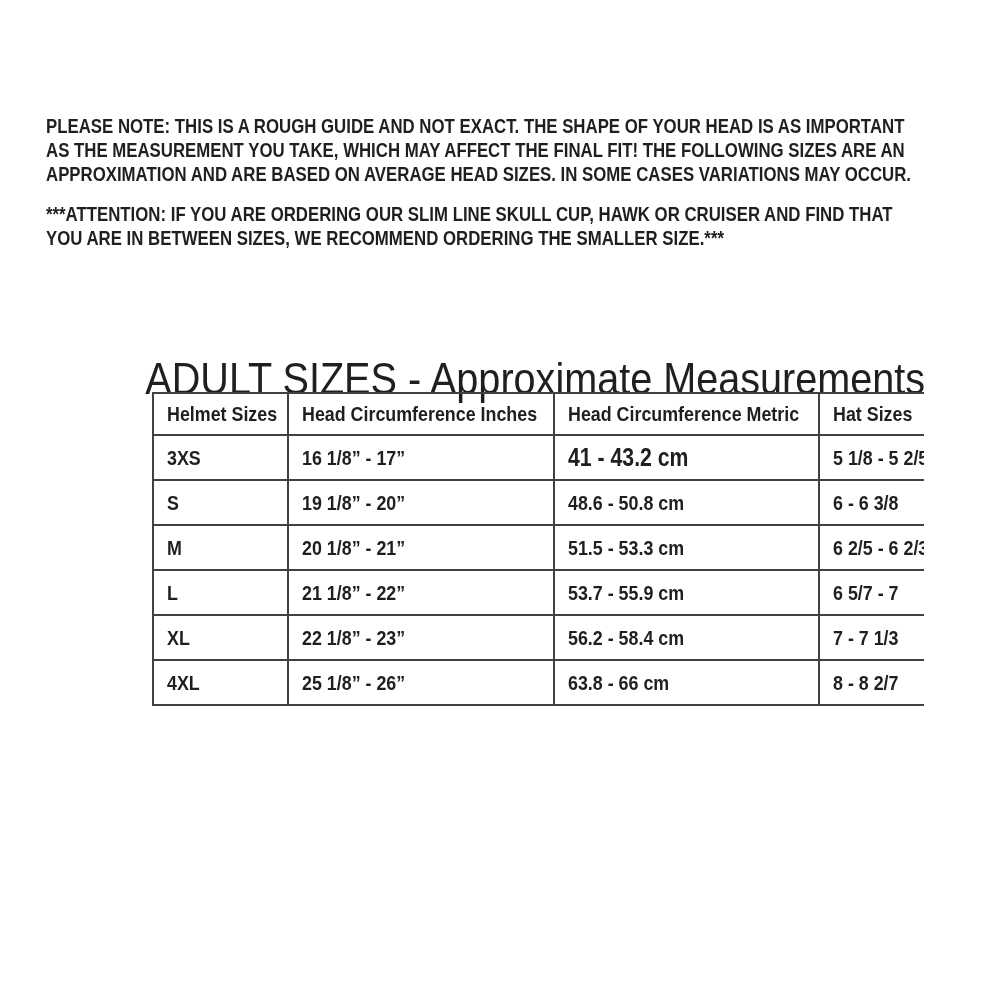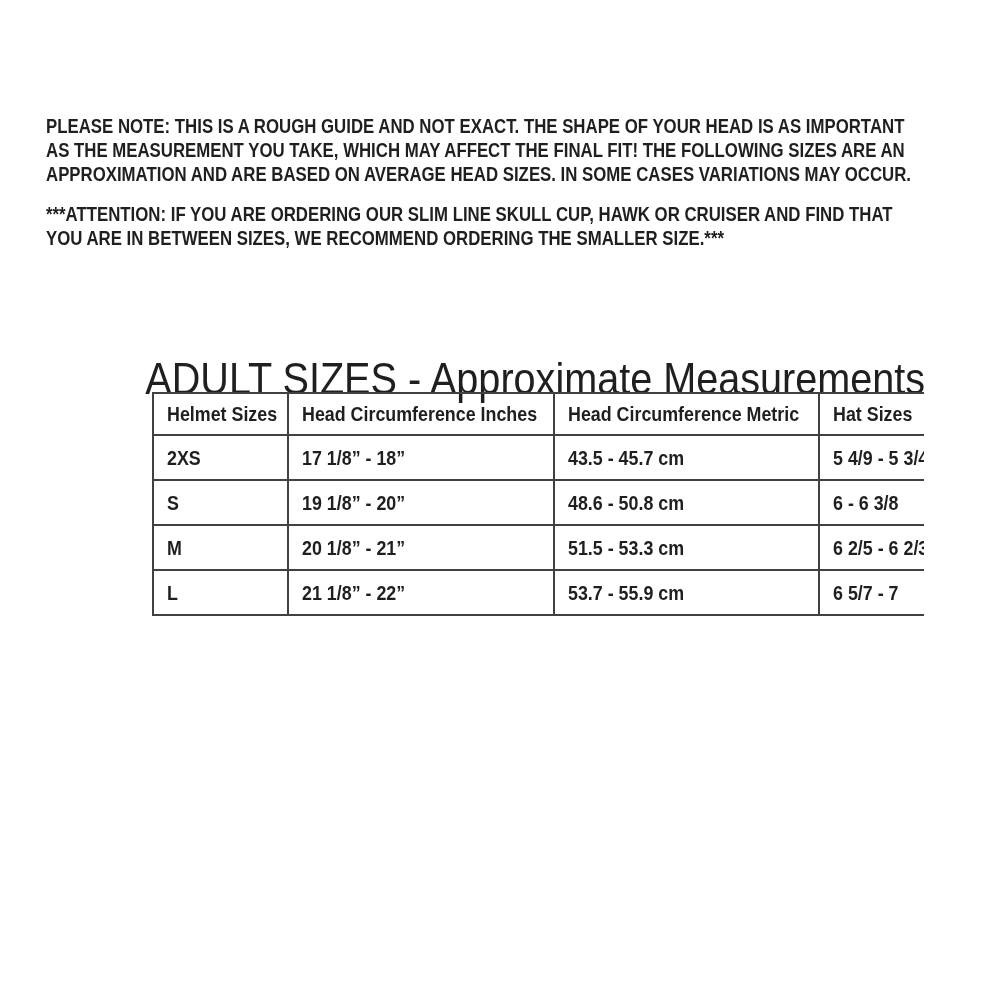--- a/index.html
+++ b/index.html
@@ -121,39 +121,51 @@
     <thead>
       <tr>
         <th><span class="cx">Helmet Sizes</span></th>
         <th><span class="cx">Head Circumference Inches</span></th>
         <th><span class="cx">Head Circumference Metric</span></th>
         <th><span class="cx">Hat Sizes</span></th>
       </tr>
     </thead>
     <tbody>
       <tr>
-        <td><span class="cx">2XS</span></td>
-        <td><span class="cx">17 1/8” - 18”</span></td>
-        <td><span class="cx">43.5 - 45.7 cm</span></td>
-        <td><span class="cx">5 4/9 - 5 3/4</span></td>
+        <td><span class="cx">3XS</span></td>
+        <td><span class="cx">16 1/8” - 17”</span></td>
+        <td class="emph"><span class="cx">41 - 43.2 cm</span></td>
+        <td><span class="cx">5 1/8 - 5 2/5</span></td>
       </tr>
       <tr>
         <td><span class="cx">S</span></td>
         <td><span class="cx">19 1/8” - 20”</span></td>
         <td><span class="cx">48.6 - 50.8 cm</span></td>
         <td><span class="cx">6 - 6 3/8</span></td>
       </tr>
       <tr>
         <td><span class="cx">M</span></td>
         <td><span class="cx">20 1/8” - 21”</span></td>
         <td><span class="cx">51.5 - 53.3 cm</span></td>
         <td><span class="cx">6 2/5 - 6 2/3</span></td>
       </tr>
       <tr>
         <td><span class="cx">L</span></td>
         <td><span class="cx">21 1/8” - 22”</span></td>
         <td><span class="cx">53.7 - 55.9 cm</span></td>
         <td><span class="cx">6 5/7 - 7</span></td>
       </tr>
+      <tr>
+        <td><span class="cx">XL</span></td>
+        <td><span class="cx">22 1/8” - 23”</span></td>
+        <td><span class="cx">56.2 - 58.4 cm</span></td>
+        <td><span class="cx">7 - 7 1/3</span></td>
+      </tr>
+      <tr>
+        <td><span class="cx">4XL</span></td>
+        <td><span class="cx">25 1/8” - 26”</span></td>
+        <td><span class="cx">63.8 - 66 cm</span></td>
+        <td><span class="cx">8 - 8 2/7</span></td>
+      </tr>
     </tbody>
   </table>
 
 </div>
 
 </body></html>

